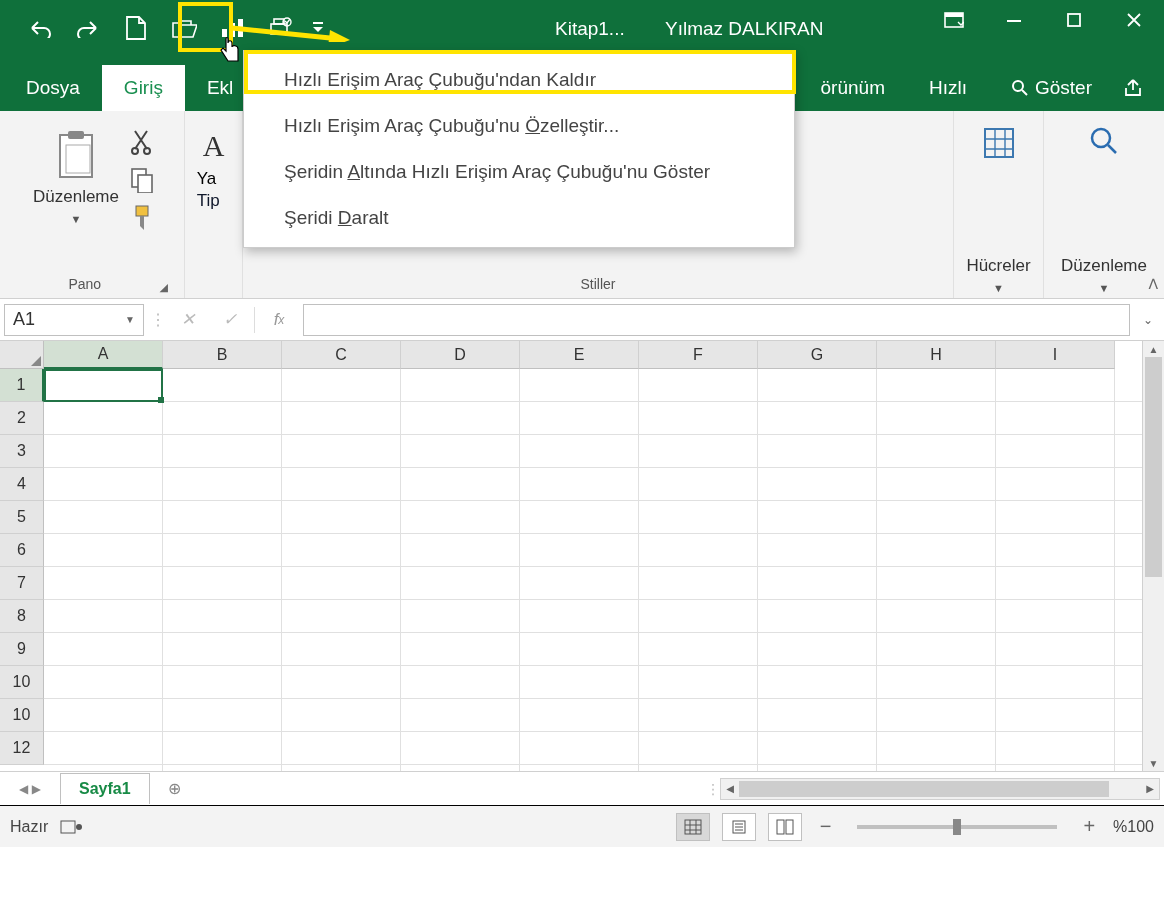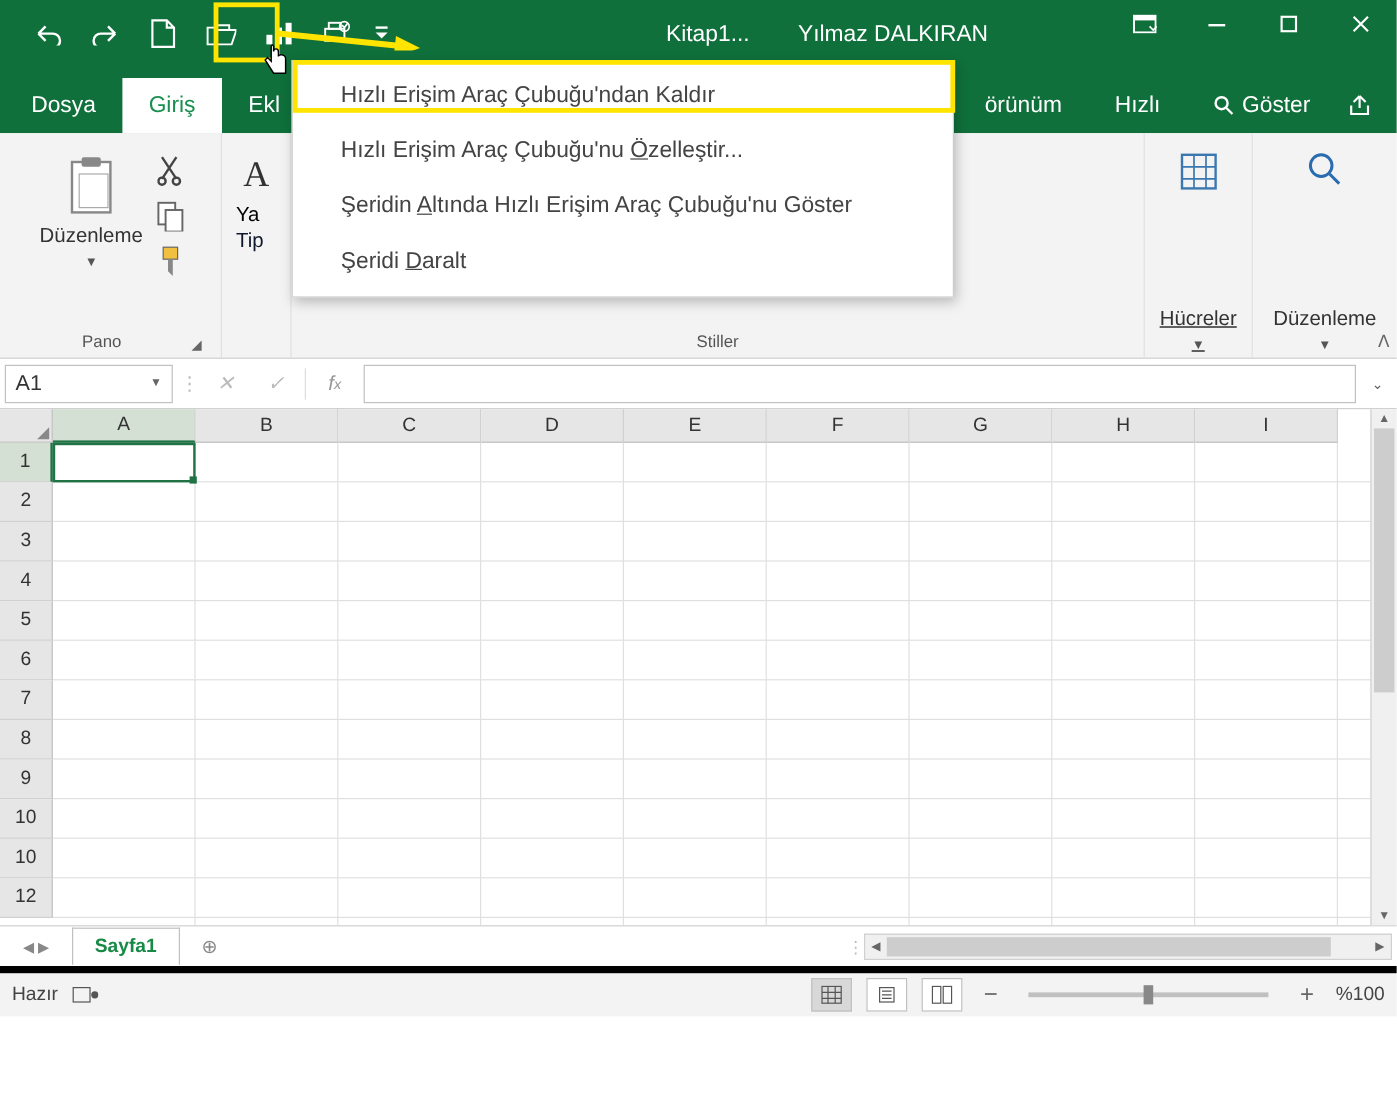--- a/index.html
+++ b/index.html
@@ -86,21 +86,21 @@
 .stab { padding: 6px 18px; border: 1px solid #c0c0c0; border-bottom: none; background: #fff; color: #178a45; font-weight: 600; font-size: 16px; margin-top: -1px; }
 .stab-add { width: 30px; display: flex; align-items: center; justify-content: center; color: #888; font-size: 16px; margin-left: 10px; }
 .stab-spacer { flex: 1; }
 .stab-drag { width: 14px; color: #bbb; font-size: 14px; }
 .hscroll { width: 440px; height: 22px; background: #f0f0f0; border: 1px solid #d0d0d0; position: relative; margin-right: 4px; display: flex; align-items: center; }
 .hscroll .arrow { width: 18px; display: flex; align-items: center; justify-content: center; font-size: 10px; color: #666; }
 .hscroll .track { flex: 1; position: relative; height: 100%; }
 .hscroll .thumb { position: absolute; top: 2px; bottom: 2px; left: 0; width: 370px; background: #cdcdcd; }
 
 
-.statusbar { height: 42px; background: #f3f3f3; border-top: 6px solid #000000; display: flex; align-items: center; padding: 0 10px; font-size: 16px; color: #444; gap: 12px; }
+.statusbar { height: 42px; background: #f3f3f3; border-top: 1px solid #000000; display: flex; align-items: center; padding: 0 10px; font-size: 16px; color: #444; gap: 12px; }
 .statusbar .spacer { flex: 1; }
 .view-btn { width: 34px; height: 28px; border: 1px solid #c0c0c0; display: flex; align-items: center; justify-content: center; background: #fff; font-size: 14px; }
 .view-btn.active { background: #d8d8d8; }
 .zoom-slider { width: 200px; height: 4px; background: #c0c0c0; position: relative; margin: 0 8px; }
 .zoom-slider .tick { position: absolute; left: 50%; top: -4px; width: 1px; height: 12px; background: #888; }
 .zoom-slider .thumb { position: absolute; left: 50%; top: -6px; width: 8px; height: 16px; background: #888; transform: translateX(-50%); }
 .zoom-btn { font-size: 20px; color: #666; padding: 0 6px; }
 
 svg { display: block; }
 </style>
@@ -247,21 +247,21 @@
       <div style="font-size:17px;color:#000000;">Ya</div>
       <div style="font-size:17px;color:#0f172a;">Tip</div>
     </div>
   </div>
 
   <div class="ribbon-group" style="flex:1;">
     <div class="group-content"></div>
     <div class="group-label">Stiller</div>
   </div>
 
-  <div class="ribbon-group" style="width:90px;text-decoration:underline;">
+  <div class="ribbon-group" style="width:90px;">
     <div class="group-content" style="flex-direction:column;align-items:center;">
       <svg width="36" height="36">
           <rect x="4" y="4" width="28" height="28" stroke="#3c78b0" stroke-width="2" fill="none"></rect>
           <path d="M4 14 H32 M4 24 H32 M14 4 V32 M24 4 V32" stroke="#3c78b0" stroke-width="1.4"></path>
         </svg>
     </div>
     <div class="ribbon-btn-large" style="padding-top:0;">
       <span>Hücreler</span>
       <span class="arrow-down">▼</span>
     </div>

